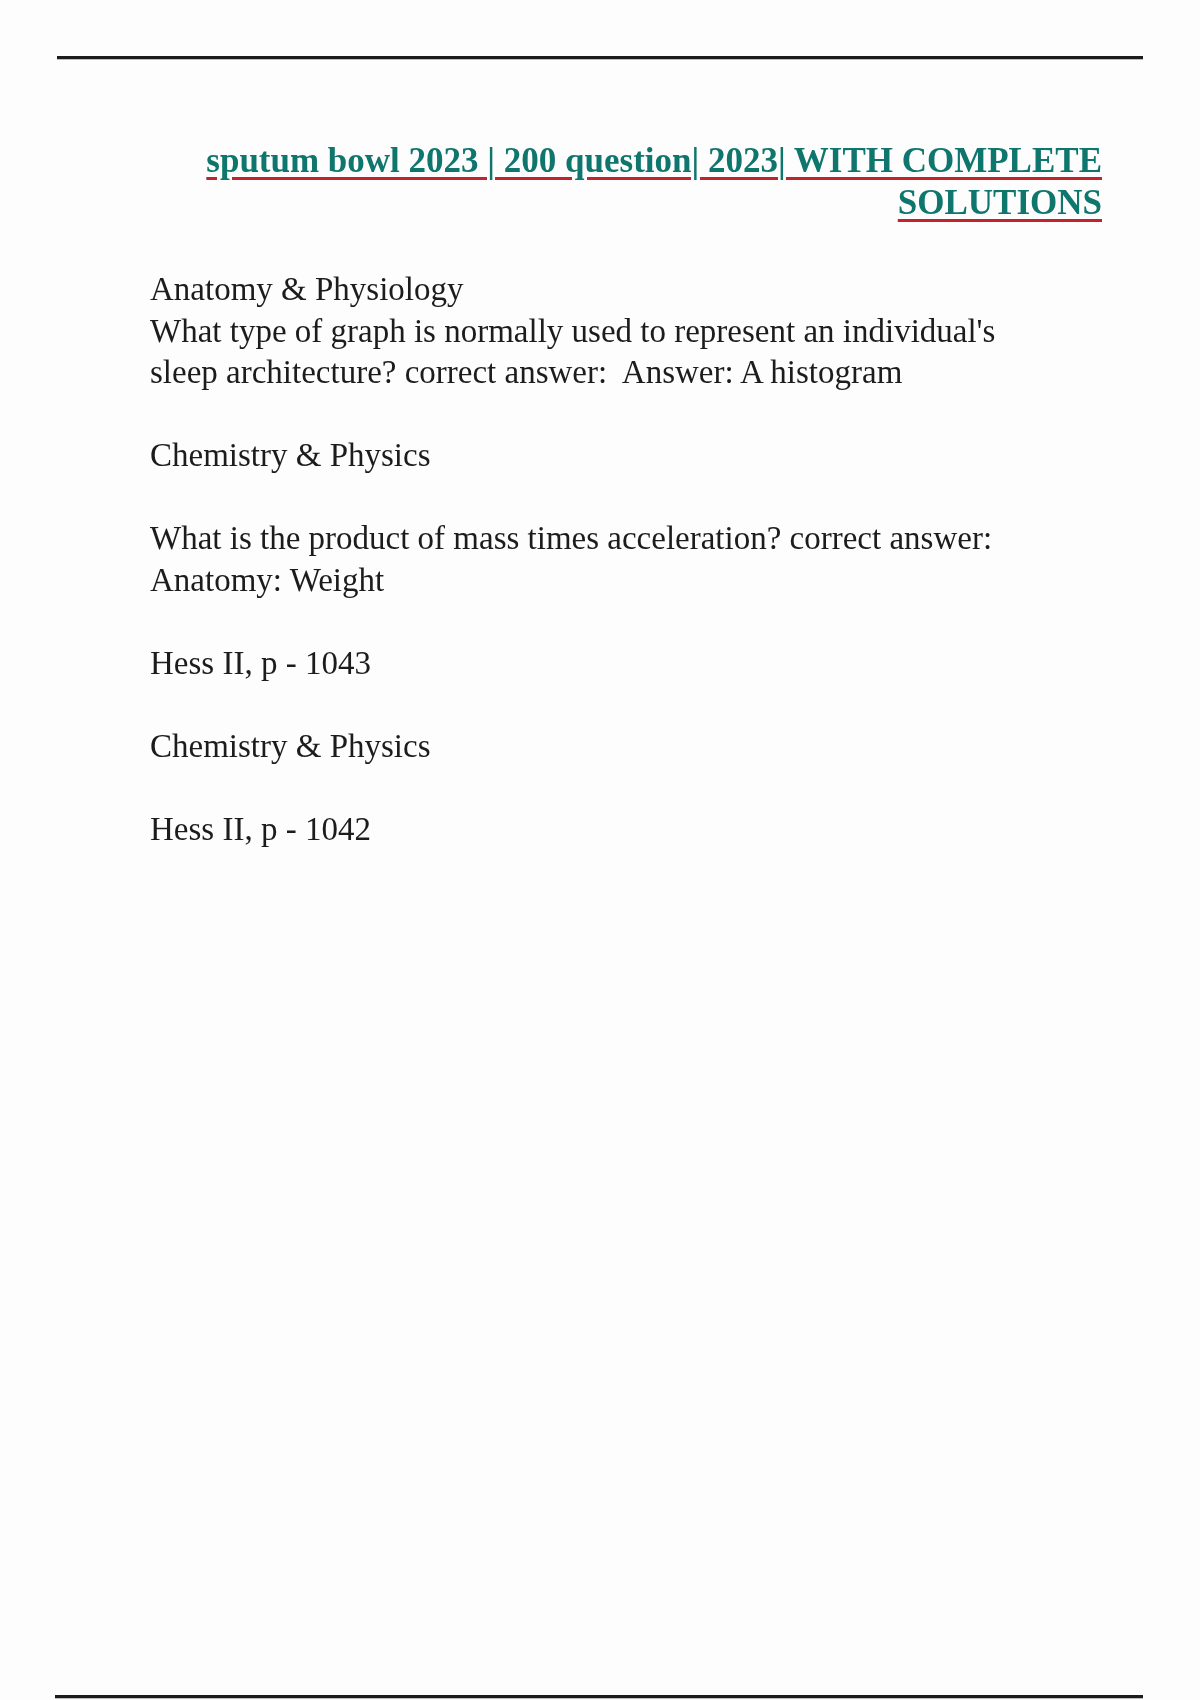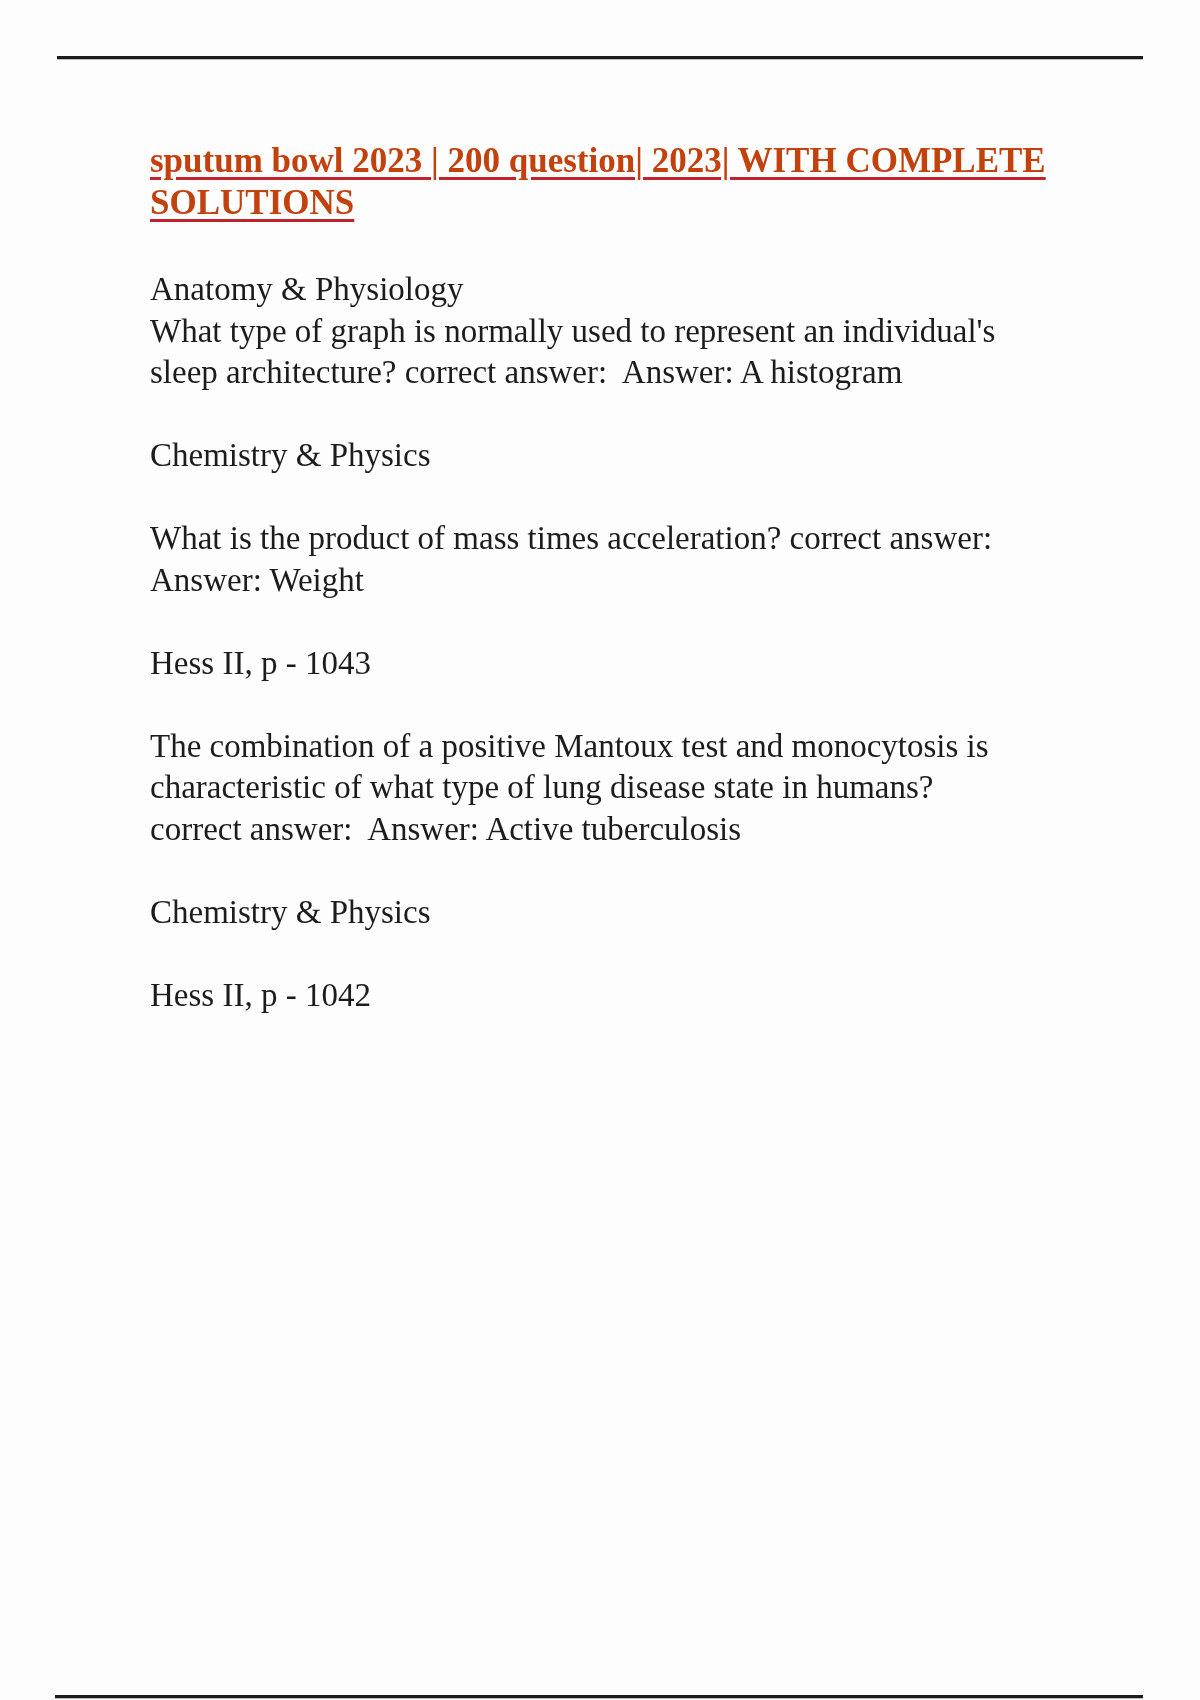--- a/index.html
+++ b/index.html
@@ -23,25 +23,25 @@
   }
   .rule-top { left: 57px; top: 56px; width: 1086px; }
   .rule-bottom { left: 55px; top: 1695px; width: 1088px; }
   .content {
     position: absolute;
     left: 150px;
     top: 140px;
     width: 952px;
   }
   .doc-title {
-    color: #c2410c;
+    color: #0f766e;
     font-size: 35px;
     font-weight: bold;
     line-height: 42px;
-    text-align: left;
+    text-align: right;
     white-space: pre-wrap;
     text-decoration: underline;
     text-decoration-color: #c1242b;
     text-decoration-thickness: 3px;
     text-underline-offset: 5px;
     margin: 0 0 45px 0;
   }
   .doc-body { color: #1c1c1c; }
   .para {
     font-size: 33px;
@@ -61,24 +61,21 @@
   <div class="content">
     <h1 class="doc-title">sputum bowl 2023 | 200 question| 2023| WITH COMPLETE
 SOLUTIONS</h1>
 
     <div class="doc-body">
         <p class="para">Anatomy &amp; Physiology
 What type of graph is normally used to represent an individual's
 sleep architecture? correct answer:  Answer: A histogram</p>
         <p class="para">Chemistry &amp; Physics</p>
         <p class="para">What is the product of mass times acceleration? correct answer:
-Answer: Weight</p>
+Anatomy: Weight</p>
         <p class="para">Hess II, p - 1043</p>
-        <p class="para">The combination of a positive Mantoux test and monocytosis is
-characteristic of what type of lung disease state in humans?
-correct answer:  Answer: Active tuberculosis</p>
         <p class="para">Chemistry &amp; Physics</p>
         <p class="para">Hess II, p - 1042</p>
       </div>
   </div>
 
   <div class="rule rule-bottom"></div>
 </div>
 
 </body></html>

